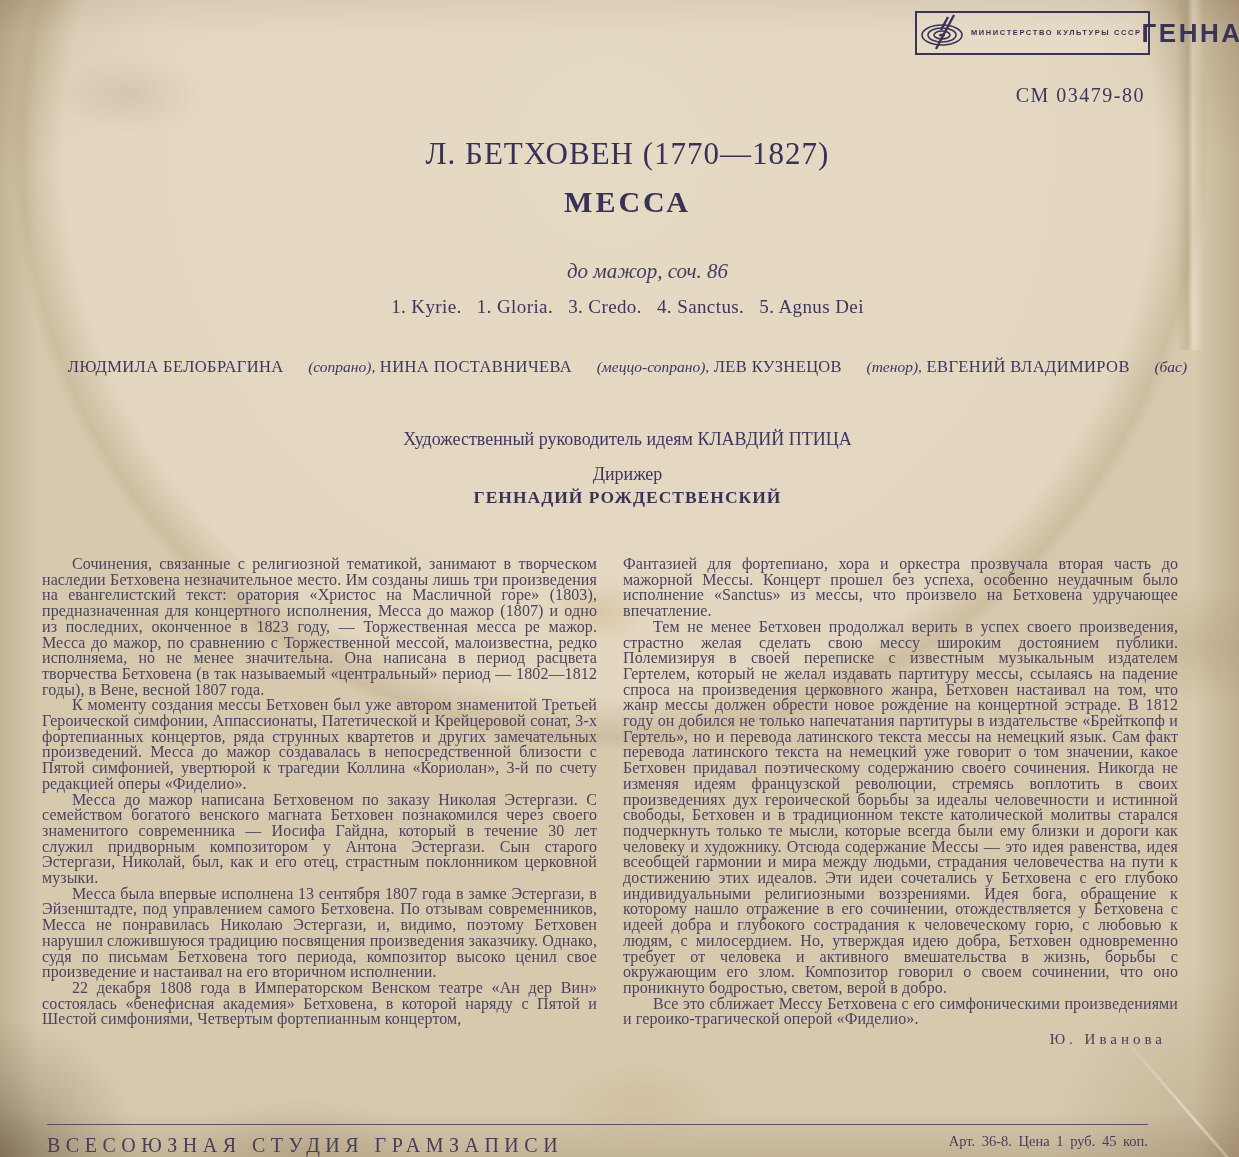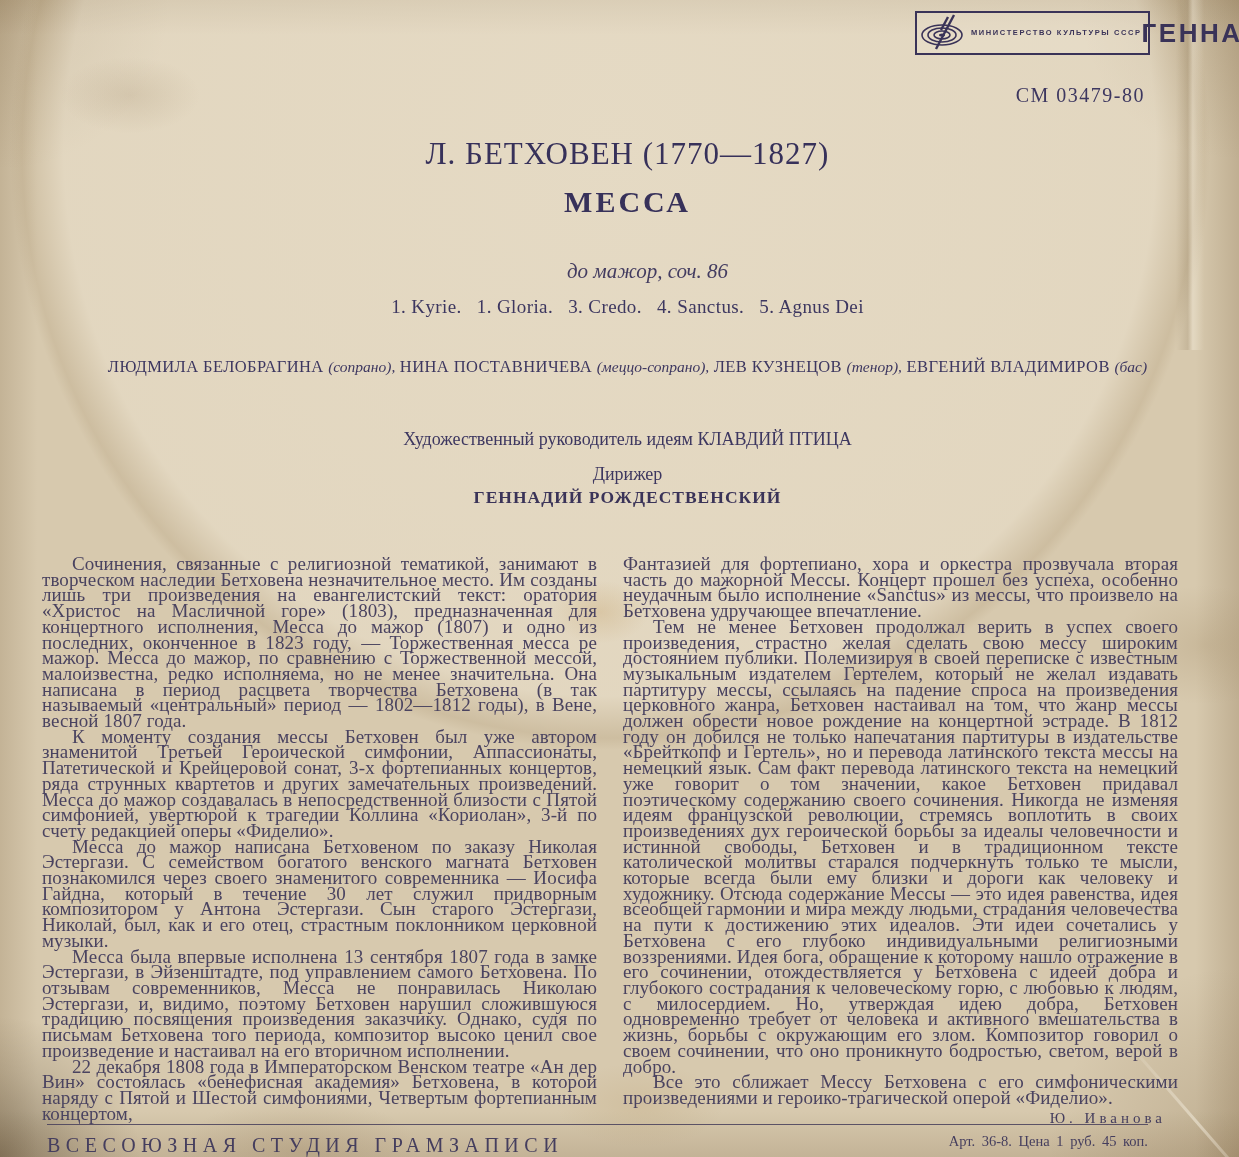--- a/index.html
+++ b/index.html
@@ -41,30 +41,30 @@
   .catalog { position:absolute; top:84px; right:94px; font-size:20px; letter-spacing:1.5px; color:#3d3760; }
 
   .center-line { position:absolute; left:8px; width:100%; text-align:center; color:#37315a; }
   .composer   { top:136px; font-size:31px; letter-spacing:1px; }
   .work-title { top:185px; font-size:30px; font-weight:bold; letter-spacing:3px; }
   .sub1 { top:232px; font-size:21px; font-style:italic; color:#433c60; }
   .sub2 { top:259px; font-size:21px; font-style:italic; color:#433c60;padding-left:20px; }
   .movements { top:296px; font-size:19px; letter-spacing:0.4px; color:#3d3760; }
 
   .soloists { top:357px; font-size:16.5px; letter-spacing:0.4px; white-space:nowrap; color:#3d3760; }
-  .soloists .voice { font-style:italic; font-size:15.5px; letter-spacing:0; }
+  .soloists .voice { font-style:italic; font-size:15.5px; letter-spacing:0;margin-left:20px; }
   .choir { top:395px; font-size:16px; letter-spacing:1px; color:#3d3760; }
   .director { top:429px; font-size:18px; color:#3d3760; }
   .conductor-label { top:464px; font-size:18px; color:#3d3760; }
   .conductor-name { top:487px; font-size:17.5px; font-weight:bold; letter-spacing:1px; color:#3a3358; }
 
   
   .notes { position:absolute; left:42px; top:556px; width:1136px; display:flex; gap:26px; }
   .col { width:555px; }
-  .col p { margin:0; text-align:justify; text-indent:30px; font-size:19px; line-height:15.7px; letter-spacing:0.1px; color:#4a4360; }
+  .col p { margin:0; text-align:justify; text-indent:30px; font-size:16px; line-height:15.7px; letter-spacing:0.1px; color:#4a4360; }
   .col p.noindent { text-indent:0; }
   .signature { margin-top:4px; text-align:right; padding-right:12px; font-size:15px; letter-spacing:4px; color:#453e5e; }
 
   
   .footer-rule { position:absolute; left:47px; top:1124px; width:1101px; height:0; border-top:1.4px solid rgba(70,62,90,0.85); }
   .footer-left { position:absolute; left:47px; top:1134px; font-size:20px; letter-spacing:5.5px; color:#453e5e; }
   .footer-right { position:absolute; right:91px; top:1133px; font-size:14.5px; word-spacing:3px; color:#453e5e; }
 </style>
 </head>
 <body>

